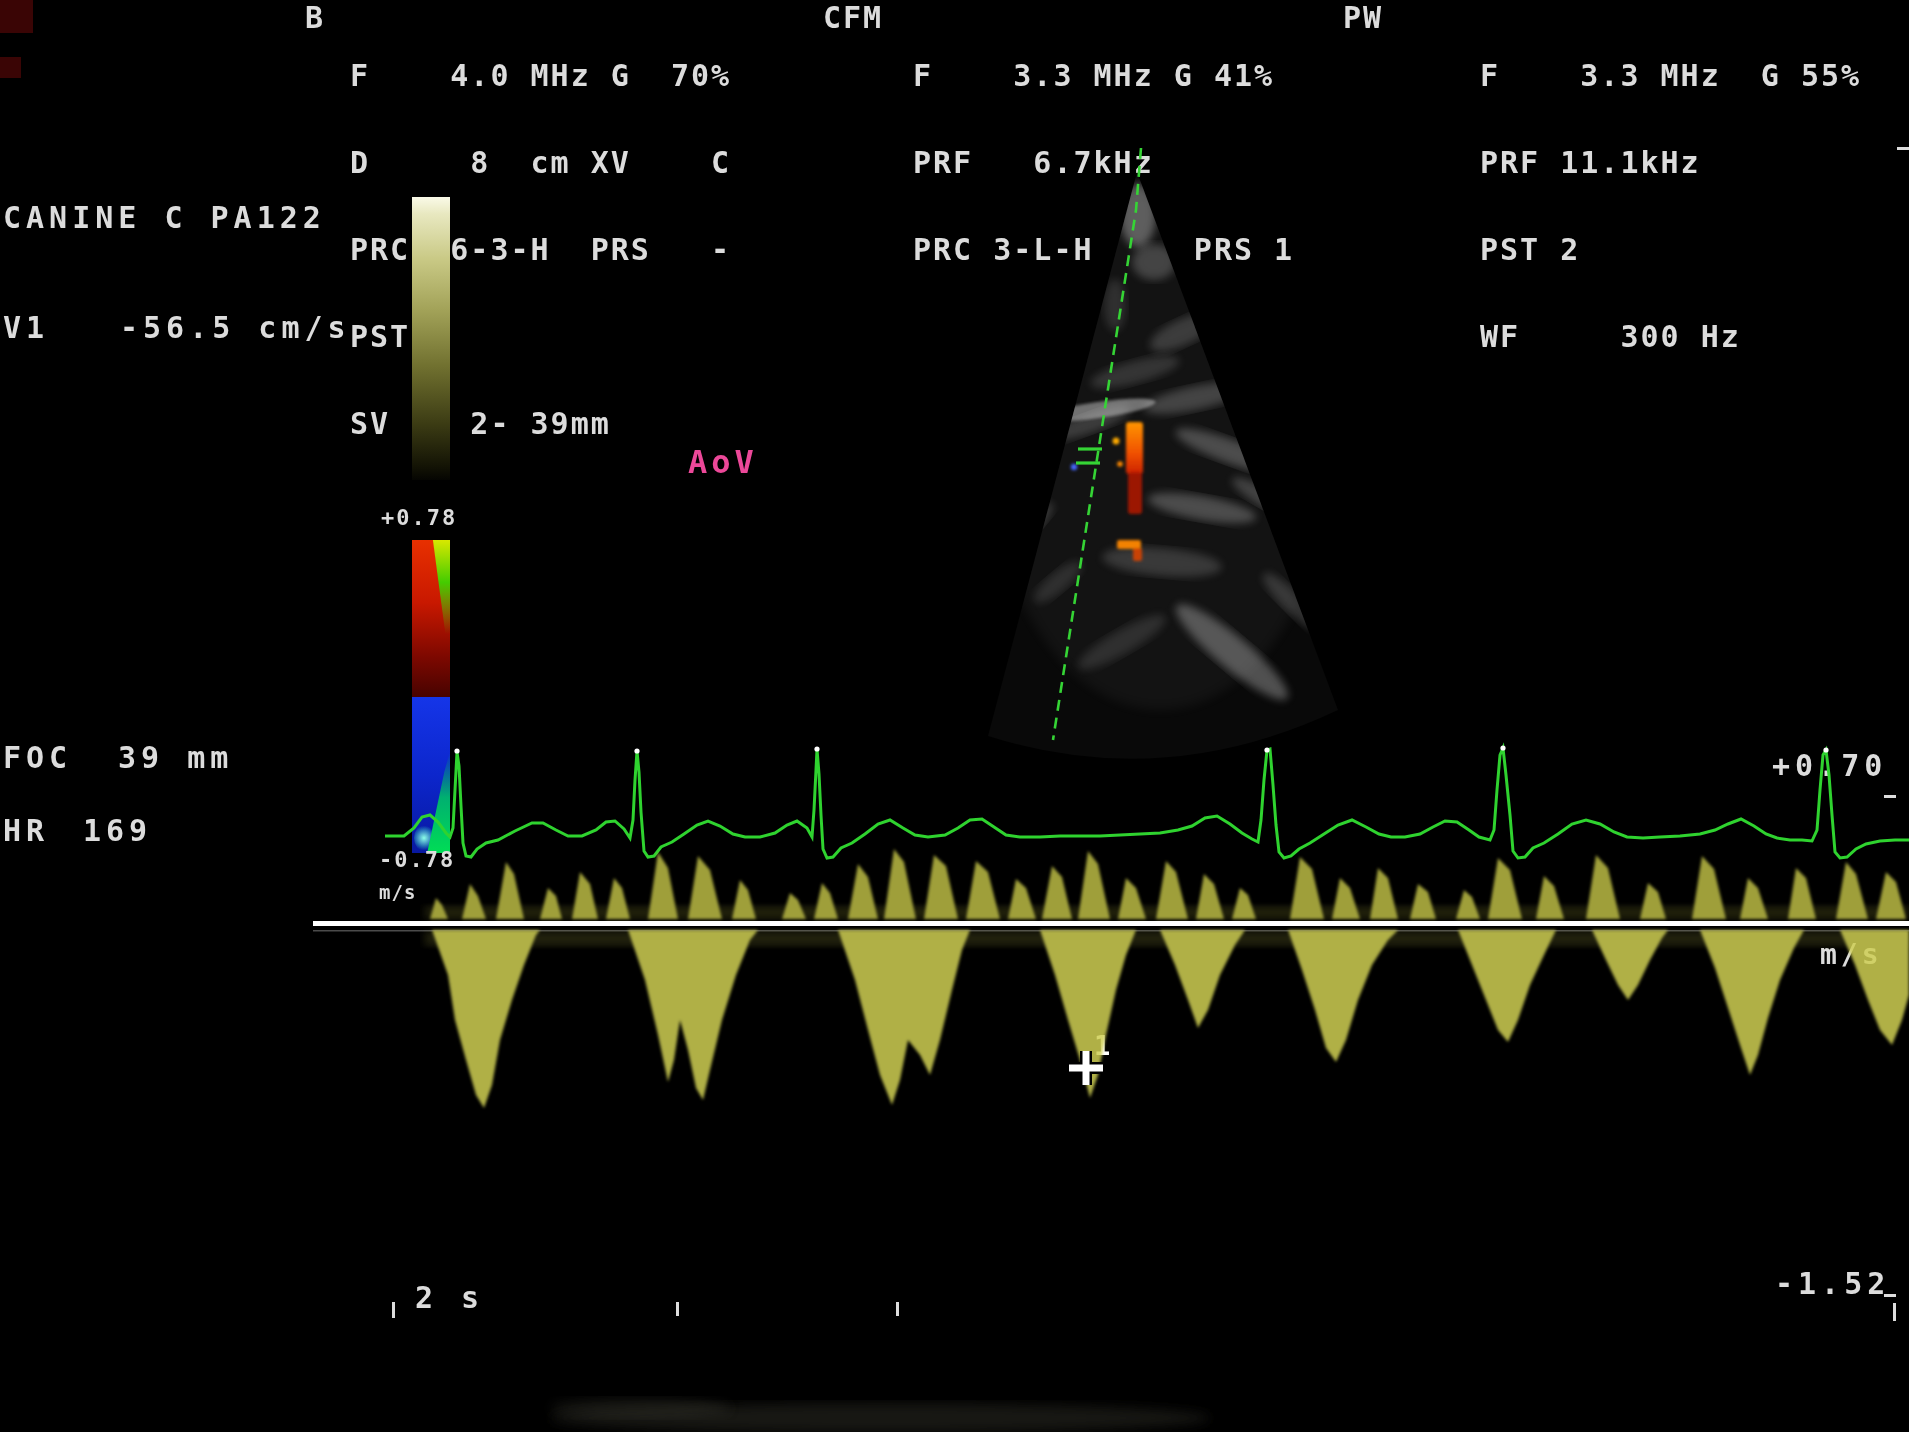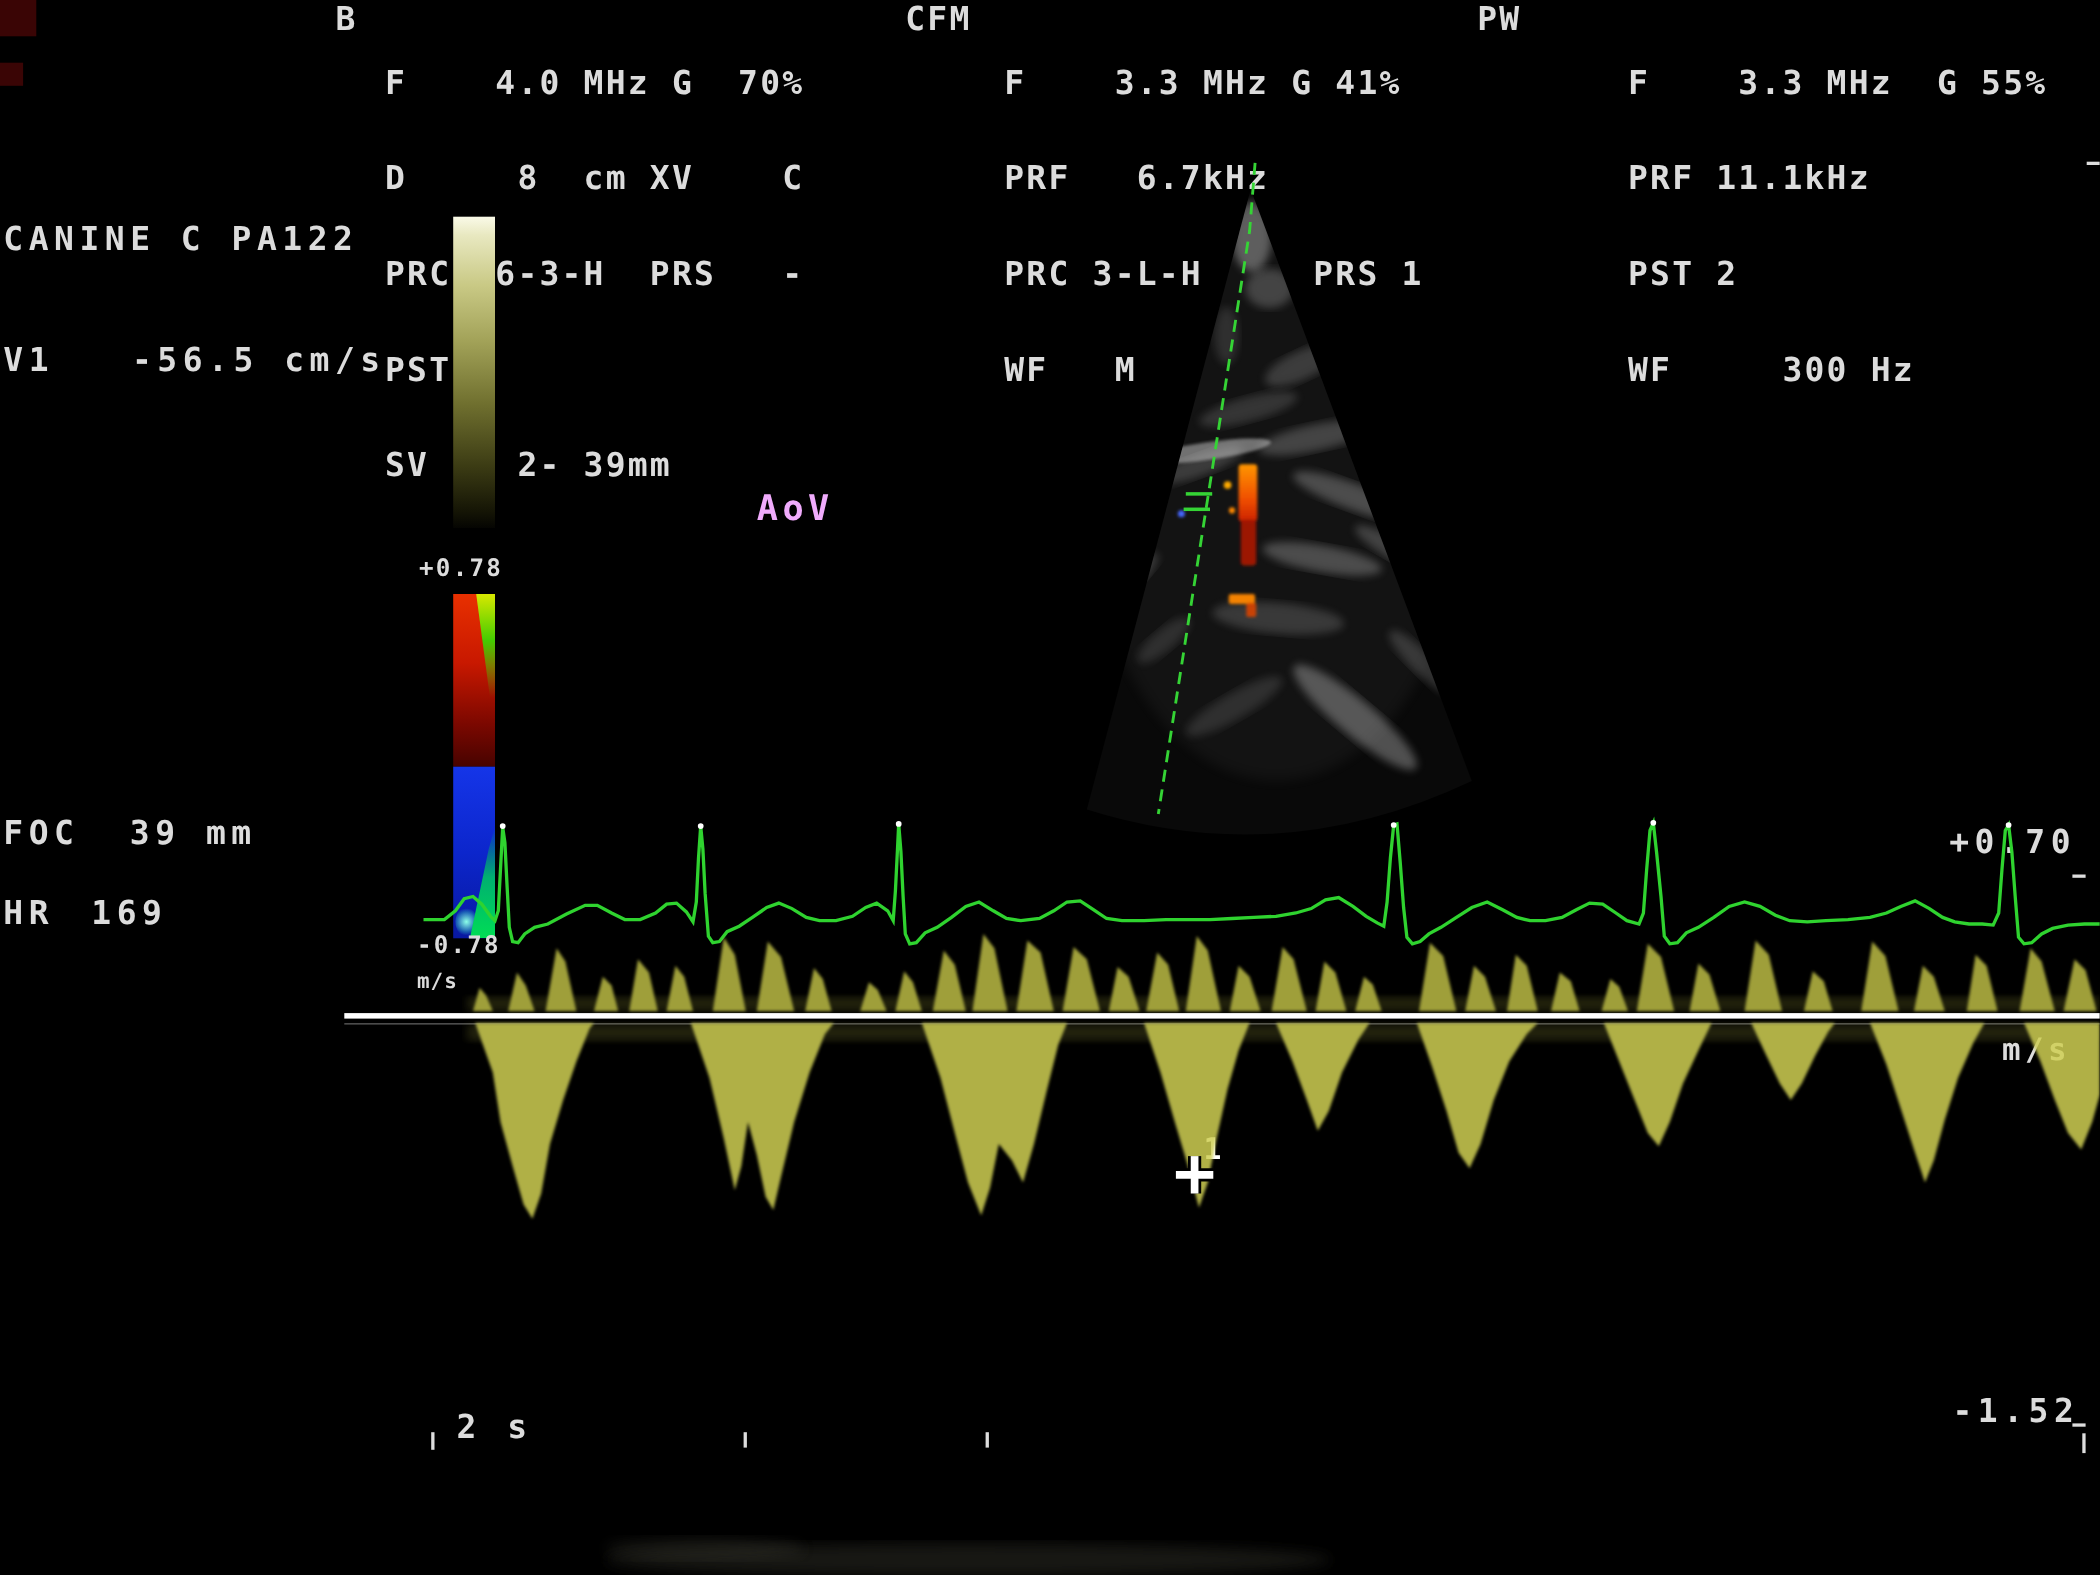--- a/index.html
+++ b/index.html
@@ -3,21 +3,21 @@
 <meta charset="utf-8">
 <style>
   html,body{margin:0;padding:0;background:#000;}
   #screen{position:relative;width:1909px;height:1432px;background:#000;overflow:hidden;
           font-family:"DejaVu Sans Mono",monospace;font-weight:bold;color:#dcdcdc;}
   .abs{position:absolute;white-space:pre;}
   .osd{font-size:30px;line-height:29px;letter-spacing:2px;text-shadow:1px 1px 0 #000;}
   .osd-wide{font-size:30px;letter-spacing:5px;text-shadow:2px 2px 0 #000;}
   .osd-small{font-size:22px;letter-spacing:2px;}
   .osd-tiny{font-size:19px;letter-spacing:1px;}
-  .annot{font-size:32px;letter-spacing:4px;color:#f0abfc;text-shadow:3px 3px 0 #000,2px 2px 2px #000;}
+  .annot{font-size:32px;letter-spacing:4px;color:#ec4899;text-shadow:3px 3px 0 #000,2px 2px 2px #000;}
   .redsq{position:absolute;background:#3a0505;}
   .graybar{position:absolute;left:412px;top:197px;width:38px;height:283px;
     background:linear-gradient(to bottom,#fafae8 0%,#e8e8c0 6%,#c9c985 22%,#a2a258 40%,#70702f 60%,#3c3c14 80%,#141405 95%,#050502 100%);}
   .cfmbar-top{position:absolute;left:412px;top:540px;width:38px;height:157px;
     background:linear-gradient(to bottom,#e83000 0%,#c81800 40%,#7c0800 75%,#470300 100%);}
   .cfmbar-top::after{content:"";position:absolute;right:0;top:0;width:100%;height:60%;
     background:linear-gradient(to bottom,#d8e800 0%,#44cc00 45%,rgba(0,100,0,0) 100%);
     clip-path:polygon(55% 0,100% 0,100% 100%,88% 100%);}
   .cfmbar-bot{position:absolute;left:412px;top:697px;width:38px;height:156px;
     background:linear-gradient(to bottom,#1535e8 0%,#0c26cc 50%,#0818a0 100%);}
@@ -43,21 +43,20 @@
     <div>PRC  6-3-H  PRS   -</div>
     <div>PST 2</div>
     <div>SV    2- 39mm</div>
   </div>
 
   <div class="abs osd" style="left:823px;top:3px;">CFM</div>
   <div class="abs osd" style="left:913px;top:3px;">
     <div>F    3.3 MHz G 41%</div>
     <div>PRF   6.7kHz</div>
     <div>PRC 3-L-H     PRS 1</div>
-    <div>WF   M</div>
   </div>
 
   <div class="abs osd" style="left:1343px;top:3px;">PW</div>
   <div class="abs osd" style="left:1480px;top:3px;">
     <div>F    3.3 MHz  G 55%</div>
     <div>PRF 11.1kHz</div>
     <div>PST 2</div>
     <div>WF     300 Hz</div>
   </div>
 

